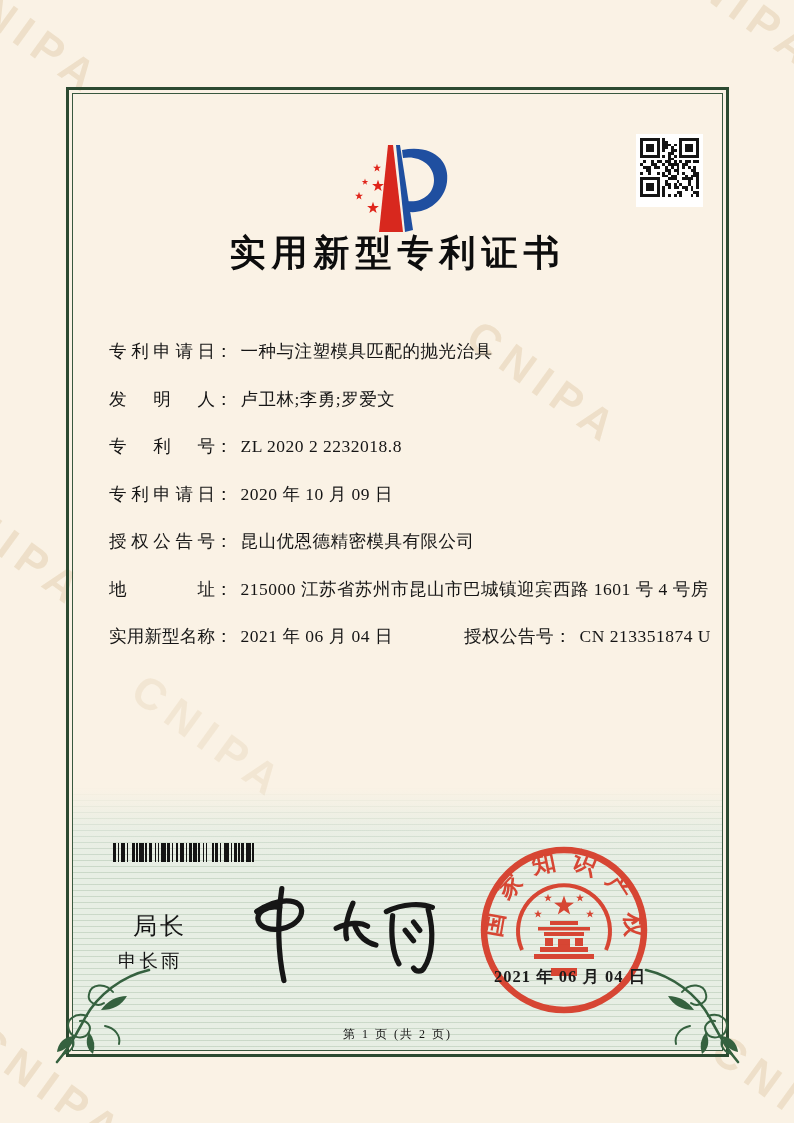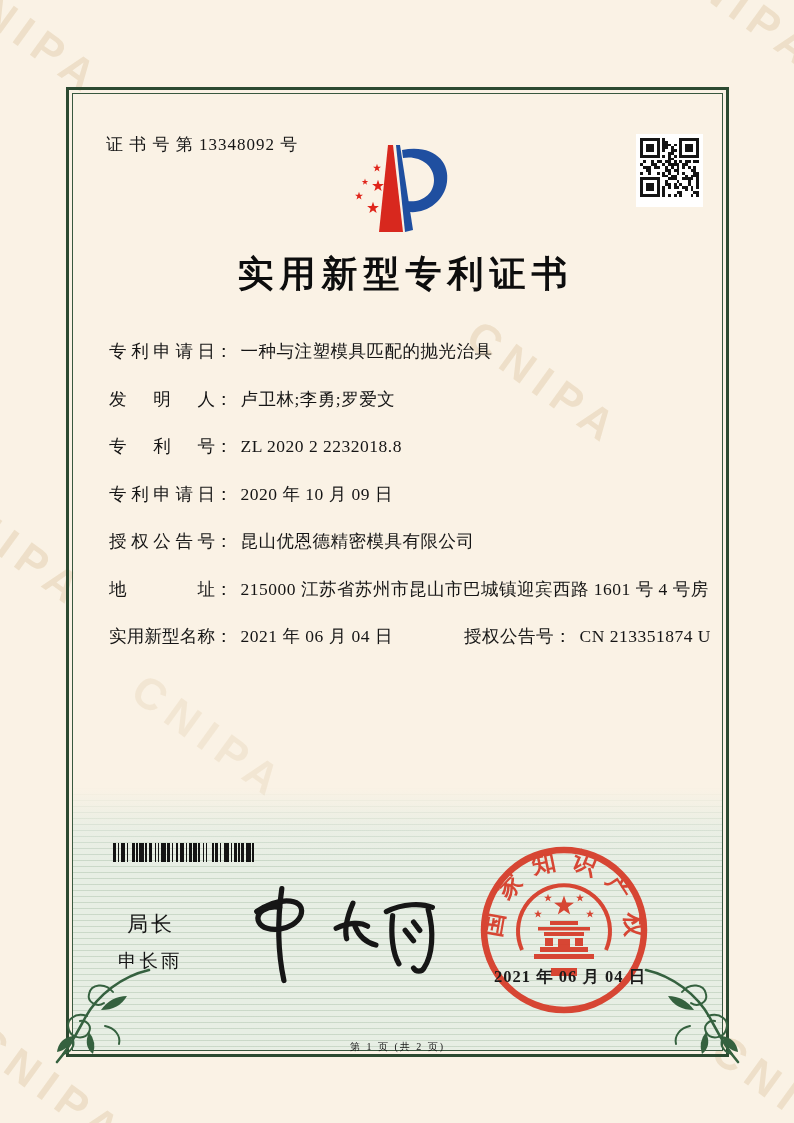--- a/index.html
+++ b/index.html
@@ -25,45 +25,45 @@
 
   .flourish{position:absolute;width:100px;height:100px;top:876px;}
   .flourish.bl{left:-16px;}
   .flourish.br{right:-16px;transform:scaleX(-1);}
 
   
   .cert-no{position:absolute;left:37px;top:43px;font-size:17px;letter-spacing:1px;}
   .logo{position:absolute;left:277px;top:48px;width:110px;height:100px;}
   .qr{position:absolute;left:567px;top:44px;width:67px;height:73px;background:#fff;
       display:flex;align-items:flex-start;justify-content:center;padding-top:4px;box-sizing:border-box;}
-  .title{position:absolute;left:0;top:160px;width:100%;text-align:center;
-         font-size:36px;font-weight:700;letter-spacing:6px;color:#0d0d0d;margin-left:8px;}
+  .title{position:absolute;left:0;top:139px;width:100%;text-align:center;
+         font-size:36px;font-weight:700;letter-spacing:6px;color:#0d0d0d;}
 
   
   .frow{position:absolute;left:40px;font-size:17.5px;white-space:nowrap;}
   .flabel{display:inline-block;width:106px;text-align:justify;text-align-last:justify;vertical-align:bottom;}
   .fvalue{margin-left:8px;letter-spacing:.5px;}
   .pair2{position:absolute;left:355px;top:0;white-space:nowrap;}
   .pair2 .flabel2{letter-spacing:.5px;}
 
   
   .body-text{position:absolute;left:31px;top:556px;width:612px;font-size:17.4px;
              line-height:29px;text-align:justify;}
   .body-text p{margin:0;text-indent:2em;}
 
   
   .barcode{position:absolute;left:44px;top:753px;width:208px;height:19px;display:flex;align-items:stretch;overflow:hidden;}
   .barcode span{display:block;height:100%;}
-  .signer-title{position:absolute;left:58px;top:820px;font-size:21px;letter-spacing:3px;font-family:"Liberation Sans","DejaVu Sans",sans-serif;}
+  .signer-title{position:absolute;left:64px;top:820px;font-size:24px;letter-spacing:3px;font-family:"Liberation Sans","DejaVu Sans",sans-serif;}
   .signer-name{position:absolute;left:49px;top:858px;font-size:18.5px;letter-spacing:3px;font-family:"Liberation Sans","DejaVu Sans",sans-serif;}
   .signature{position:absolute;left:158px;top:786px;width:210px;height:115px;}
   .seal{position:absolute;left:405px;top:750px;width:180px;height:180px;}
   .seal-date{position:absolute;left:425px;top:876px;font-size:16.5px;letter-spacing:1px;color:#1c1c1c;font-weight:700;white-space:nowrap;}
 
-  .page-indicator{position:absolute;left:0;top:936px;width:100%;text-align:center;font-size:10px;letter-spacing:2px;margin-top:14px;}
+  .page-indicator{position:absolute;left:0;top:936px;width:100%;text-align:center;font-size:12px;letter-spacing:2px;}
   .continuation{position:absolute;left:304px;top:1062px;width:182px;height:34px;background:#fffdf6;
       display:flex;align-items:center;justify-content:center;font-size:15.5px;letter-spacing:2px;}
 </style>
 </head>
 <body>
 
 <div class="page">
 
   <div class="wm" style="left:-64px;top:8px">CNIPA</div>
   <div class="wm" style="left:652px;top:-18px">CNIPA</div>
@@ -102,21 +102,20 @@
         <path d="M10,88 c8,-2 12,-8 10,-14" stroke-width="2"></path>
         <path d="M52,60 c10,2 16,10 14,18" stroke-width="2"></path>
       </g>
       <g fill="#35613f">
         <path d="M20,70 q-14,2 -16,16 q12,-2 16,-16"></path>
         <path d="M48,44 q10,-14 26,-14 q-8,14 -26,14"></path>
         <path d="M36,66 q8,10 4,22 q-10,-8 -4,-22"></path>
       </g>
     </svg>
 
-    <div class="cert-no">证 书 号 第 13348092 号</div>
 
     <svg class="logo" viewBox="0 0 110 100">
       <defs>
         <polygon id="star" points="0,-10 2.35,-3.24 9.51,-3.09 3.8,1.24 5.88,8.09 0,4 -5.88,8.09 -3.8,1.24 -9.51,-3.09 -2.35,-3.24"></polygon>
       </defs>
       <path d="M56,12 C88,6 104,24 101,44 C98,66 76,78 58,73 L56,62 C74,67 88,57 88,42 C88,26 72,17 57,20 Z" fill="#1f4fa0"></path>
       <polygon points="42,7 47,7 57,94 33,94" fill="#d8281e"></polygon>
       <polygon points="50,7 54,7 67,92 59,94" fill="#1f4fa0"></polygon>
       <g fill="#e0251b">
         <use href="#star" transform="translate(31,30) scale(0.42)"></use>

